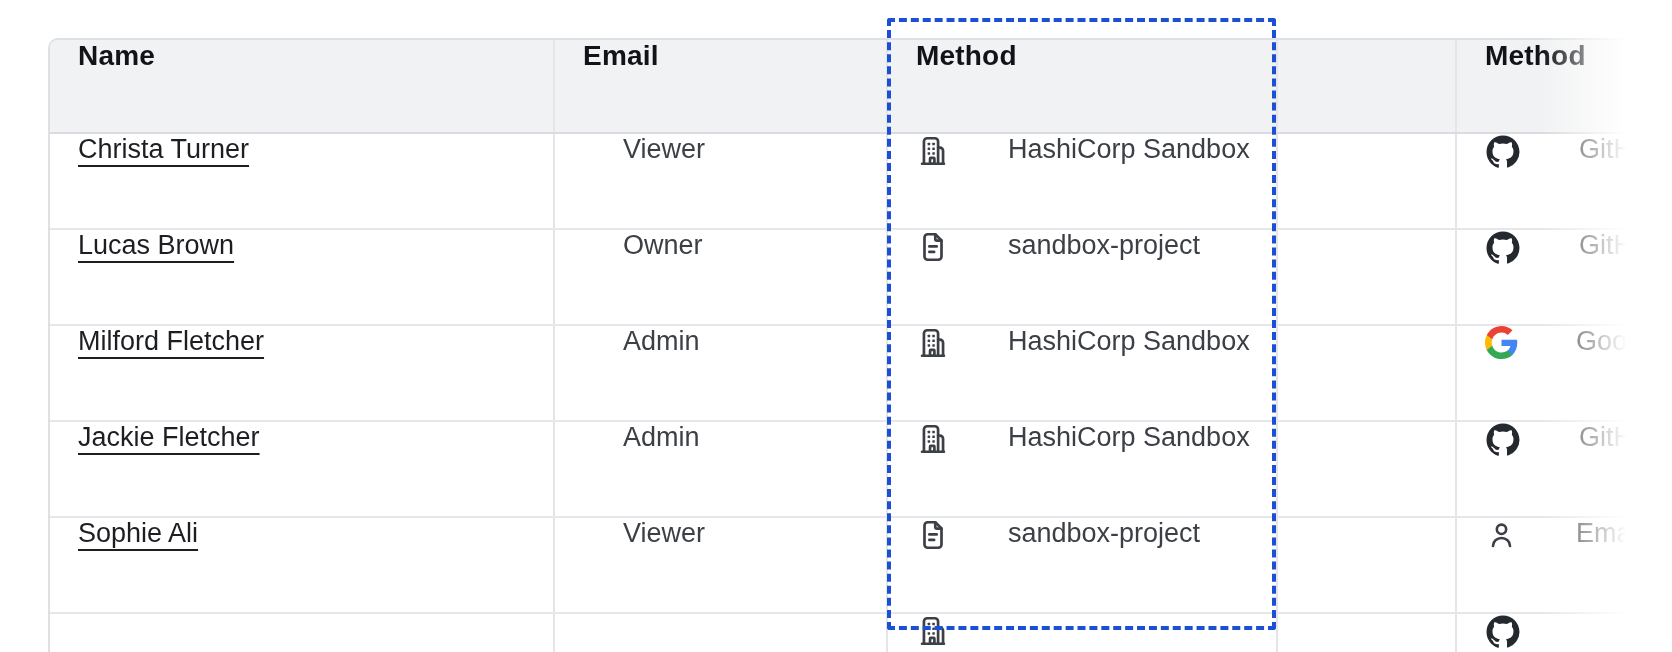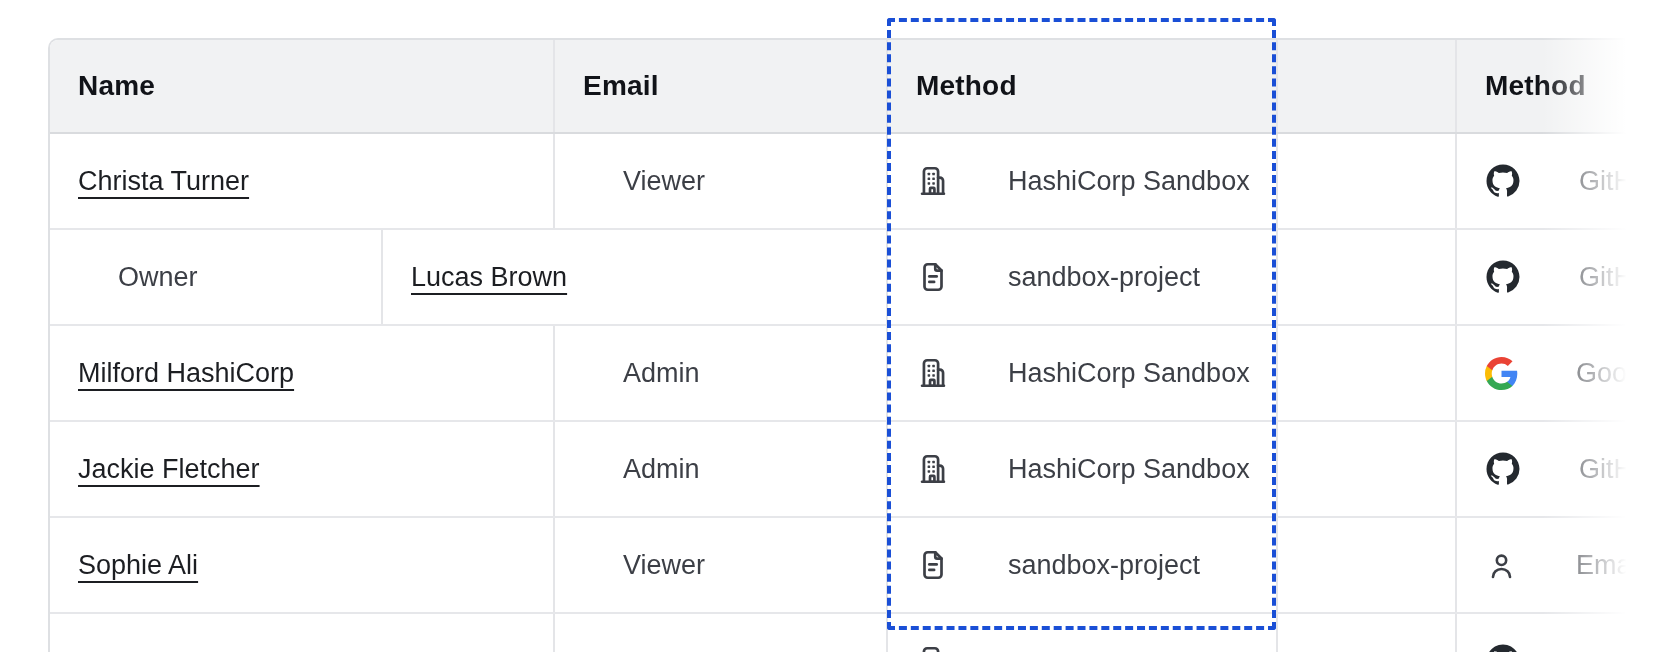--- a/index.html
+++ b/index.html
@@ -28,21 +28,21 @@
     border-bottom: 2px solid #e6e7ea;
     background: #ffffff;
   }
   .tr.thead {
     height: 94px;
     background: #f1f2f3;
     border-bottom: 2px solid #d9dbde;
   }
   .td, .th {
     display: flex;
-    align-items: center;
+    align-items: flex-start;
     gap: 18px;
     padding: 0 20px 0 28px;
     border-right: 2px solid #e4e5e8;
     overflow: hidden;
     white-space: nowrap;
   }
   .td:last-child, .th:last-child { border-right: none; }
   .c-name   { width: 505px; }
   .c-role   { width: 333px; }
   .c-scope  { width: 390px; }
@@ -149,25 +149,25 @@
         <span class="icon">
           <svg viewBox="0 0 24 24" width="36" height="36" fill="#24292f">
             <path fill-rule="evenodd" clip-rule="evenodd" d="M12 1C5.92 1 1 5.92 1 12c0 4.87 3.15 9 7.52 10.45.55.1.75-.24.75-.53 0-.26-.01-.96-.01-1.89-3.06.66-3.71-1.48-3.71-1.48-.5-1.27-1.22-1.61-1.22-1.61-1-.68.08-.67.08-.67 1.1.08 1.68 1.13 1.68 1.13.98 1.68 2.57 1.19 3.2.91.1-.71.38-1.19.69-1.47-2.44-.28-5.01-1.22-5.01-5.44 0-1.2.43-2.18 1.13-2.95-.11-.28-.49-1.4.11-2.91 0 0 .92-.3 3.02 1.13a10.5 10.5 0 0 1 5.5 0c2.1-1.43 3.02-1.13 3.02-1.13.6 1.51.22 2.63.11 2.91.7.77 1.13 1.75 1.13 2.95 0 4.23-2.58 5.16-5.03 5.43.39.34.74 1.01.74 2.03 0 1.47-.01 2.65-.01 3.01 0 .29.2.64.76.53A11.01 11.01 0 0 0 23 12c0-6.08-4.92-11-11-11z"></path>
           </svg>
         </span>
         <span class="cell-text">GitHub</span>
       </div>
   </div>
 
   <div class="tr">
+    <div class="td c-name">
+        <a class="name-link">Lucas Brown</a>
+      </div>
     <div class="td c-role">
         <span class="cell-text">Owner</span>
-      </div>
-    <div class="td c-name">
-        <a class="name-link">Lucas Brown</a>
       </div>
     <div class="td c-scope">
         <span class="icon">
           <svg viewBox="0 0 24 24" width="34" height="34" fill="none" stroke="#3c3f46" stroke-width="1.9" stroke-linecap="round" stroke-linejoin="round">
             <path d="M13.6 3H8.3C7 3 6 4 6 5.3v13.4C6 20 7 21 8.3 21h7.4c1.3 0 2.3-1 2.3-2.3V7.4L13.6 3z"></path>
             <path d="M13.6 3v3.2c0 .7.6 1.3 1.3 1.3H18"></path>
             <path d="M9.4 11.6h5.2"></path>
             <path d="M9.4 15.5h3.4"></path>
           </svg>
         </span>
@@ -179,21 +179,21 @@
           <svg viewBox="0 0 24 24" width="36" height="36" fill="#24292f">
             <path fill-rule="evenodd" clip-rule="evenodd" d="M12 1C5.92 1 1 5.92 1 12c0 4.87 3.15 9 7.52 10.45.55.1.75-.24.75-.53 0-.26-.01-.96-.01-1.89-3.06.66-3.71-1.48-3.71-1.48-.5-1.27-1.22-1.61-1.22-1.61-1-.68.08-.67.08-.67 1.1.08 1.68 1.13 1.68 1.13.98 1.68 2.57 1.19 3.2.91.1-.71.38-1.19.69-1.47-2.44-.28-5.01-1.22-5.01-5.44 0-1.2.43-2.18 1.13-2.95-.11-.28-.49-1.4.11-2.91 0 0 .92-.3 3.02 1.13a10.5 10.5 0 0 1 5.5 0c2.1-1.43 3.02-1.13 3.02-1.13.6 1.51.22 2.63.11 2.91.7.77 1.13 1.75 1.13 2.95 0 4.23-2.58 5.16-5.03 5.43.39.34.74 1.01.74 2.03 0 1.47-.01 2.65-.01 3.01 0 .29.2.64.76.53A11.01 11.01 0 0 0 23 12c0-6.08-4.92-11-11-11z"></path>
           </svg>
         </span>
         <span class="cell-text">GitHub</span>
       </div>
   </div>
 
   <div class="tr">
     <div class="td c-name">
-        <a class="name-link">Milford HashiCorp</a>
+        <a class="name-link">Milford Fletcher</a>
       </div>
     <div class="td c-role">
         <span class="cell-text">Admin</span>
       </div>
     <div class="td c-scope">
         <span class="icon">
           <svg viewBox="0 0 24 24" width="34" height="34" fill="none" stroke="#3c3f46" stroke-width="1.9" stroke-linecap="round" stroke-linejoin="round">
             <path d="M5.6 21V5.3c0-1.3 1-2.3 2.3-2.3h5.4c1.3 0 2.3 1 2.3 2.3V21"></path>
             <path d="M15.6 9.6h1.2c1.3 0 2.3 1 2.3 2.3V21"></path>
             <path d="M4.3 21h15.4"></path>

